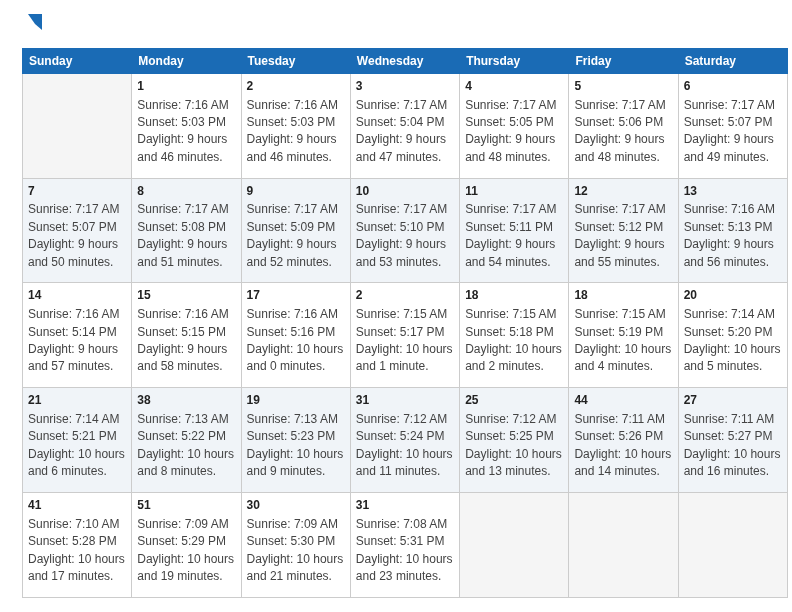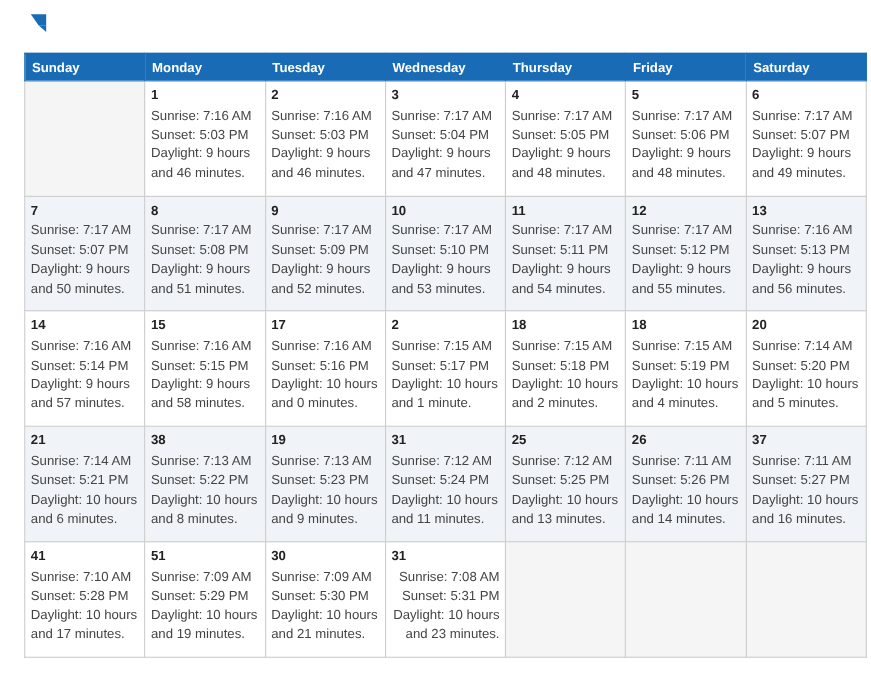--- a/index.html
+++ b/index.html
@@ -307,28 +307,28 @@
 and 11 minutes.</div>
           </td>
           <td>
             <span class="day-num">25</span>
             <div class="day-info" style="white-space: pre-line;">Sunrise: 7:12 AM
 Sunset: 5:25 PM
 Daylight: 10 hours
 and 13 minutes.</div>
           </td>
           <td>
-            <span class="day-num">26</span>
+            <span class="day-num">44</span>
             <div class="day-info" style="white-space: pre-line;">Sunrise: 7:11 AM
 Sunset: 5:26 PM
 Daylight: 10 hours
 and 14 minutes.</div>
           </td>
           <td>
-            <span class="day-num">37</span>
+            <span class="day-num">27</span>
             <div class="day-info" style="white-space: pre-line;">Sunrise: 7:11 AM
 Sunset: 5:27 PM
 Daylight: 10 hours
 and 16 minutes.</div>
           </td>
         </tr>
         <tr>
           <td>
             <span class="day-num">41</span>
             <div class="day-info" style="white-space: pre-line;">Sunrise: 7:10 AM
@@ -345,21 +345,21 @@
           </td>
           <td>
             <span class="day-num">30</span>
             <div class="day-info" style="white-space: pre-line;">Sunrise: 7:09 AM
 Sunset: 5:30 PM
 Daylight: 10 hours
 and 21 minutes.</div>
           </td>
           <td>
             <span class="day-num">31</span>
-            <div class="day-info" style="white-space: pre-line; text-align: right;">Sunrise: 7:08 AM
+            <div class="day-info" style="white-space: pre-line;">Sunrise: 7:08 AM
 Sunset: 5:31 PM
 Daylight: 10 hours
 and 23 minutes.</div>
           </td>
           <td class="empty"></td>
           <td class="empty"></td>
           <td class="empty"></td>
         </tr>
       </tbody>
   </table>

